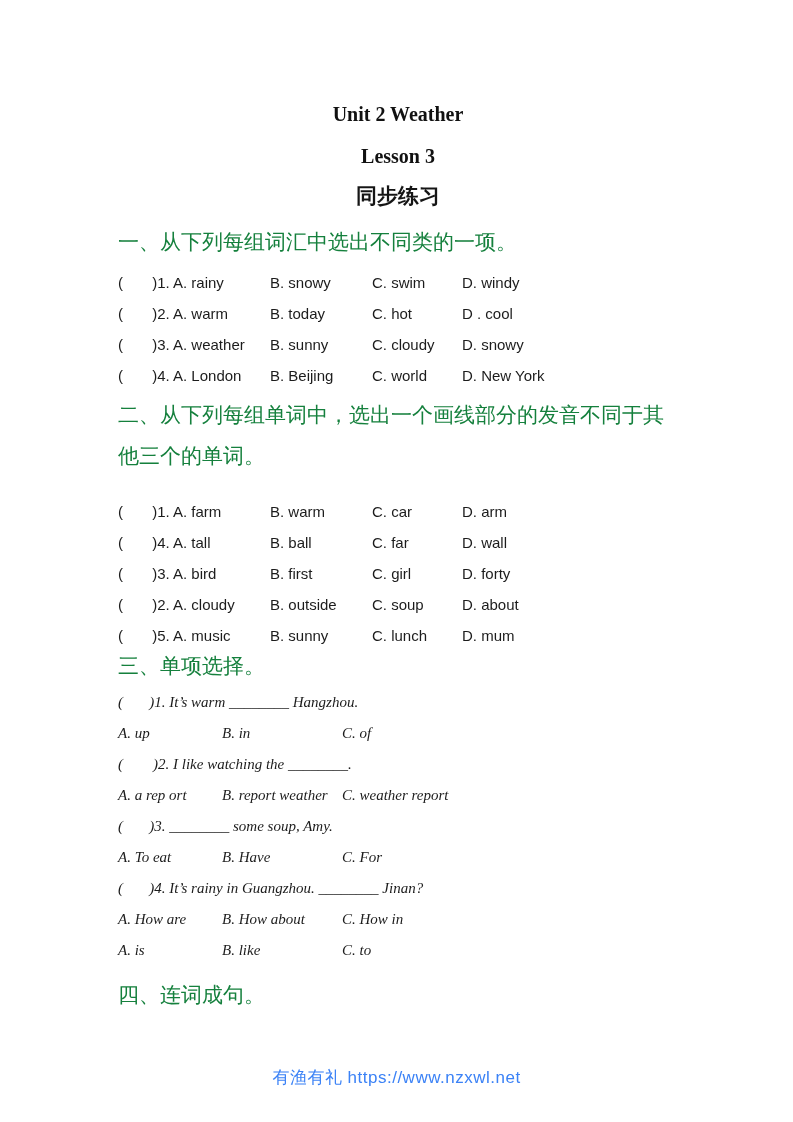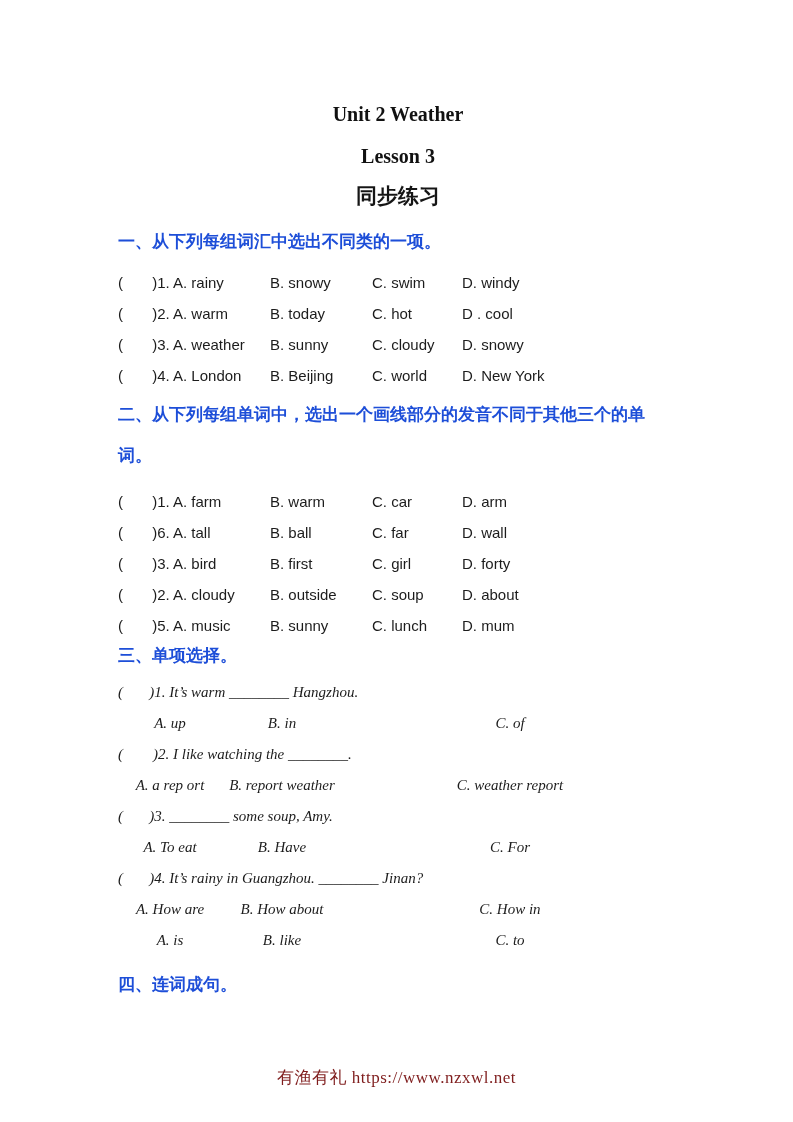--- a/index.html
+++ b/index.html
@@ -32,32 +32,32 @@
     margin-top: 13px;
     text-align: center;
     font-family: Liberation Sans, sans-serif;
     font-weight: 600;
     font-size: 21px;
     line-height: 27px;
     color: #151515;
   }
   .sec-heading {
     font-family: "Liberation Sans", sans-serif;
-    font-weight: 700;
-    font-size: 17px;
+    font-weight: 400;
+    font-size: 21px;
     line-height: 28px;
-    color: #1d4ed8;
+    color: #15803d;
   }
   .sec-heading.wrap2 { line-height: 41px; }
   .h1m { margin-top: 19px; }
   .h2m { margin-top: 3px; }
   .h3m { margin-top: 1px; }
   .h4m { margin-top: 15px; }
   .rows { margin-top: 11px; }
-  .rows2 { margin-top: 10px; }
+  .rows2 { margin-top: 20px; }
   .word-row {
     display: grid;
     grid-template-columns: 152px 102px 90px auto;
     line-height: 31px;
     font-family: Liberation Sans, sans-serif;
     font-size: 15px;
     white-space: pre;
   }
   .q-block { margin-top: 7px; font-style: italic; }
   .q-line {
@@ -66,31 +66,30 @@
     font-size: 15px;
     white-space: pre;
   }
   .opt-row {
     display: grid;
     grid-template-columns: 104px 120px auto;
     line-height: 31px;
     font-family: "Liberation Serif", serif;
     font-size: 15px;
     white-space: pre;
-    text-align: center;
   }
   .footer {
     position: absolute;
     left: 0;
     right: 0;
     top: 1066px;
     text-align: center;
-    font-family: Liberation Serif, serif;
+    font-family: Liberation Sans, sans-serif;
     font-size: 17px;
-    color: #7f1d1d;
+    color: #3b82f6;
     letter-spacing: 0.5px;
   }
 </style>
 </head>
 <body>
 
 <div class="page">
   <div class="content">
 
     <div class="doc-title">Unit 2 Weather</div>
@@ -101,21 +100,21 @@
     <div class="rows">
         <div class="word-row"><span>(       )1. A. rainy</span><span>B. snowy</span><span>C. swim</span><span>D. windy</span></div>
         <div class="word-row"><span>(       )2. A. warm</span><span>B. today</span><span>C. hot</span><span>D . cool</span></div>
         <div class="word-row"><span>(       )3. A. weather</span><span>B. sunny</span><span>C. cloudy</span><span>D. snowy</span></div>
         <div class="word-row"><span>(       )4. A. London</span><span>B. Beijing</span><span>C. world</span><span>D. New York</span></div>
       </div>
 
     <div class="sec-heading wrap2 h2m">二、从下列每组单词中，选出一个画线部分的发音不同于其他三个的单词。</div>
     <div class="rows rows2">
         <div class="word-row"><span>(       )1. A. farm</span><span>B. warm</span><span>C. car</span><span>D. arm</span></div>
-        <div class="word-row"><span>(       )6. A. tall</span><span>B. ball</span><span>C. far</span><span>D. wall</span></div>
+        <div class="word-row"><span>(       )4. A. tall</span><span>B. ball</span><span>C. far</span><span>D. wall</span></div>
         <div class="word-row"><span>(       )3. A. bird</span><span>B. first</span><span>C. girl</span><span>D. forty</span></div>
         <div class="word-row"><span>(       )2. A. cloudy</span><span>B. outside</span><span>C. soup</span><span>D. about</span></div>
         <div class="word-row"><span>(       )5. A. music</span><span>B. sunny</span><span>C. lunch</span><span>D. mum</span></div>
       </div>
 
     <div class="sec-heading h3m">三、单项选择。</div>
     <div class="q-block">
         <div class="q-line">(       )1. It’s warm ________ Hangzhou.</div>
         <div class="opt-row"><span>A. up</span><span>B. in</span><span>C. of</span></div>
         <div class="q-line">(        )2. I like watching the ________.</div>

